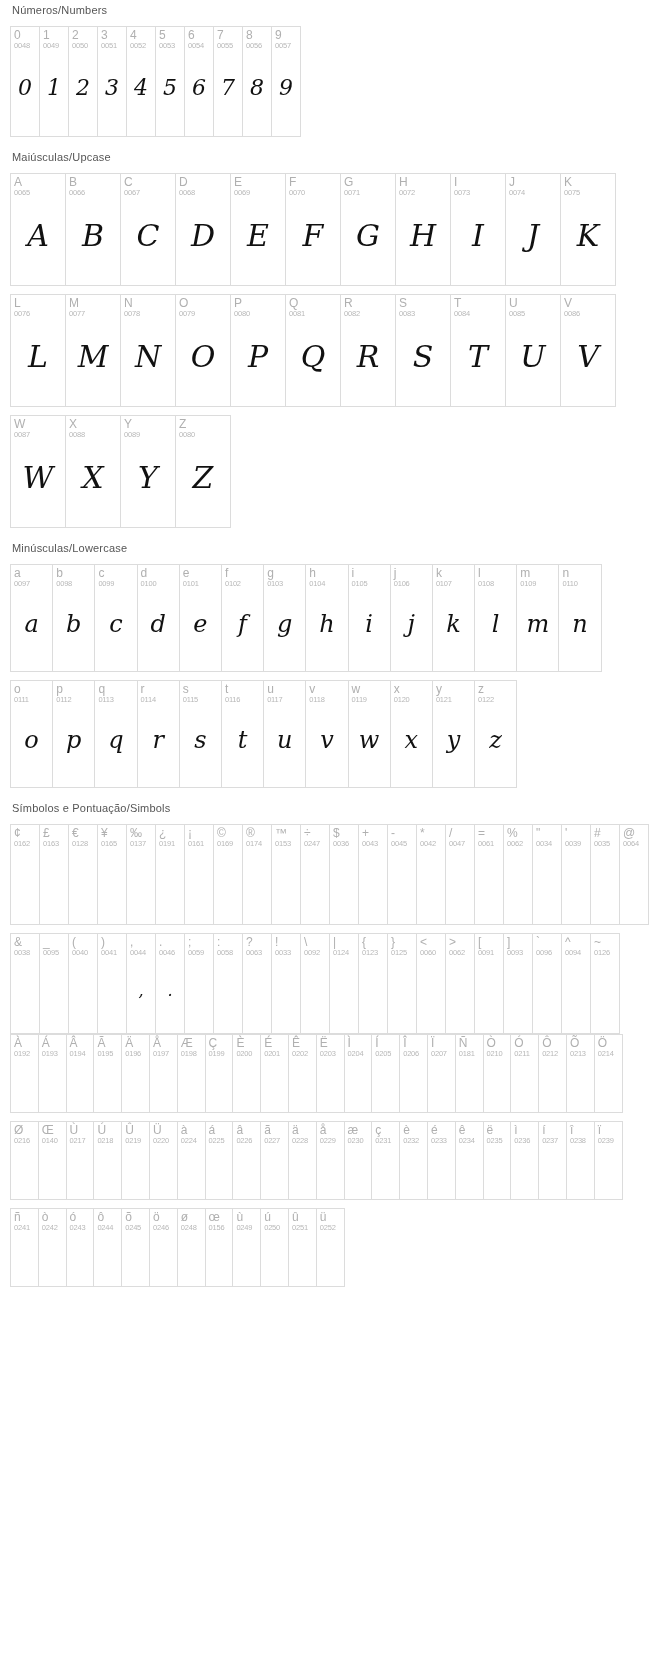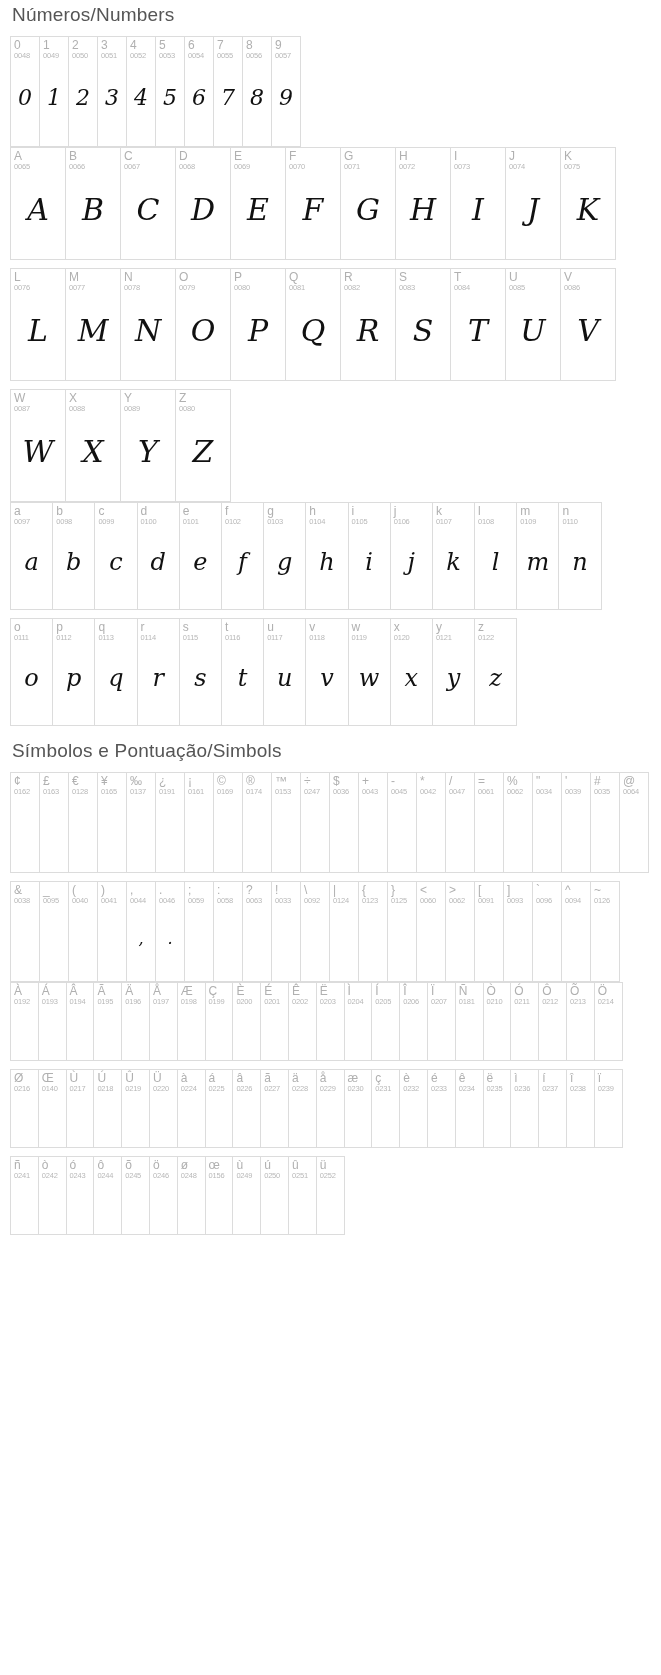--- a/index.html
+++ b/index.html
@@ -11,21 +11,21 @@
     width: 661px;
     font-family: "Liberation Sans", sans-serif;
     color: #333333;
   }
   .page {
     width: 661px;
     box-sizing: border-box;
     padding: 0 10px 20px 10px;
   }
   .section-title {
-    font-size: 19px;
+    font-size: 11px;
     color: #555555;
     font-weight: normal;
     margin: 0;
     padding: 14px 0 10px 2px;
     letter-spacing: 0.2px;
   }
   .first-title {
     padding-top: 4px;
   }
   .grid {
@@ -162,20 +162,21 @@
         <div class="glyph">8</div>
       </div>
       <div class="cell">
         <div class="hdr">
           <span class="ch">9</span>
           <span class="code">0057</span>
         </div>
         <div class="glyph">9</div>
       </div>
     </div>
+    <h2 class="section-title">Maiúsculas/Upcase</h2>
     <div class="grid grid-upper">
       <div class="cell">
         <div class="hdr">
           <span class="ch">A</span>
           <span class="code">0065</span>
         </div>
         <div class="glyph">A</div>
       </div>
       <div class="cell">
         <div class="hdr">
@@ -352,20 +353,21 @@
         <div class="glyph">Y</div>
       </div>
       <div class="cell">
         <div class="hdr">
           <span class="ch">Z</span>
           <span class="code">0080</span>
         </div>
         <div class="glyph">Z</div>
       </div>
     </div>
+    <h2 class="section-title">Minúsculas/Lowercase</h2>
     <div class="grid grid-lower">
       <div class="cell">
         <div class="hdr">
           <span class="ch">a</span>
           <span class="code">0097</span>
         </div>
         <div class="glyph">a</div>
       </div>
       <div class="cell">
         <div class="hdr">

